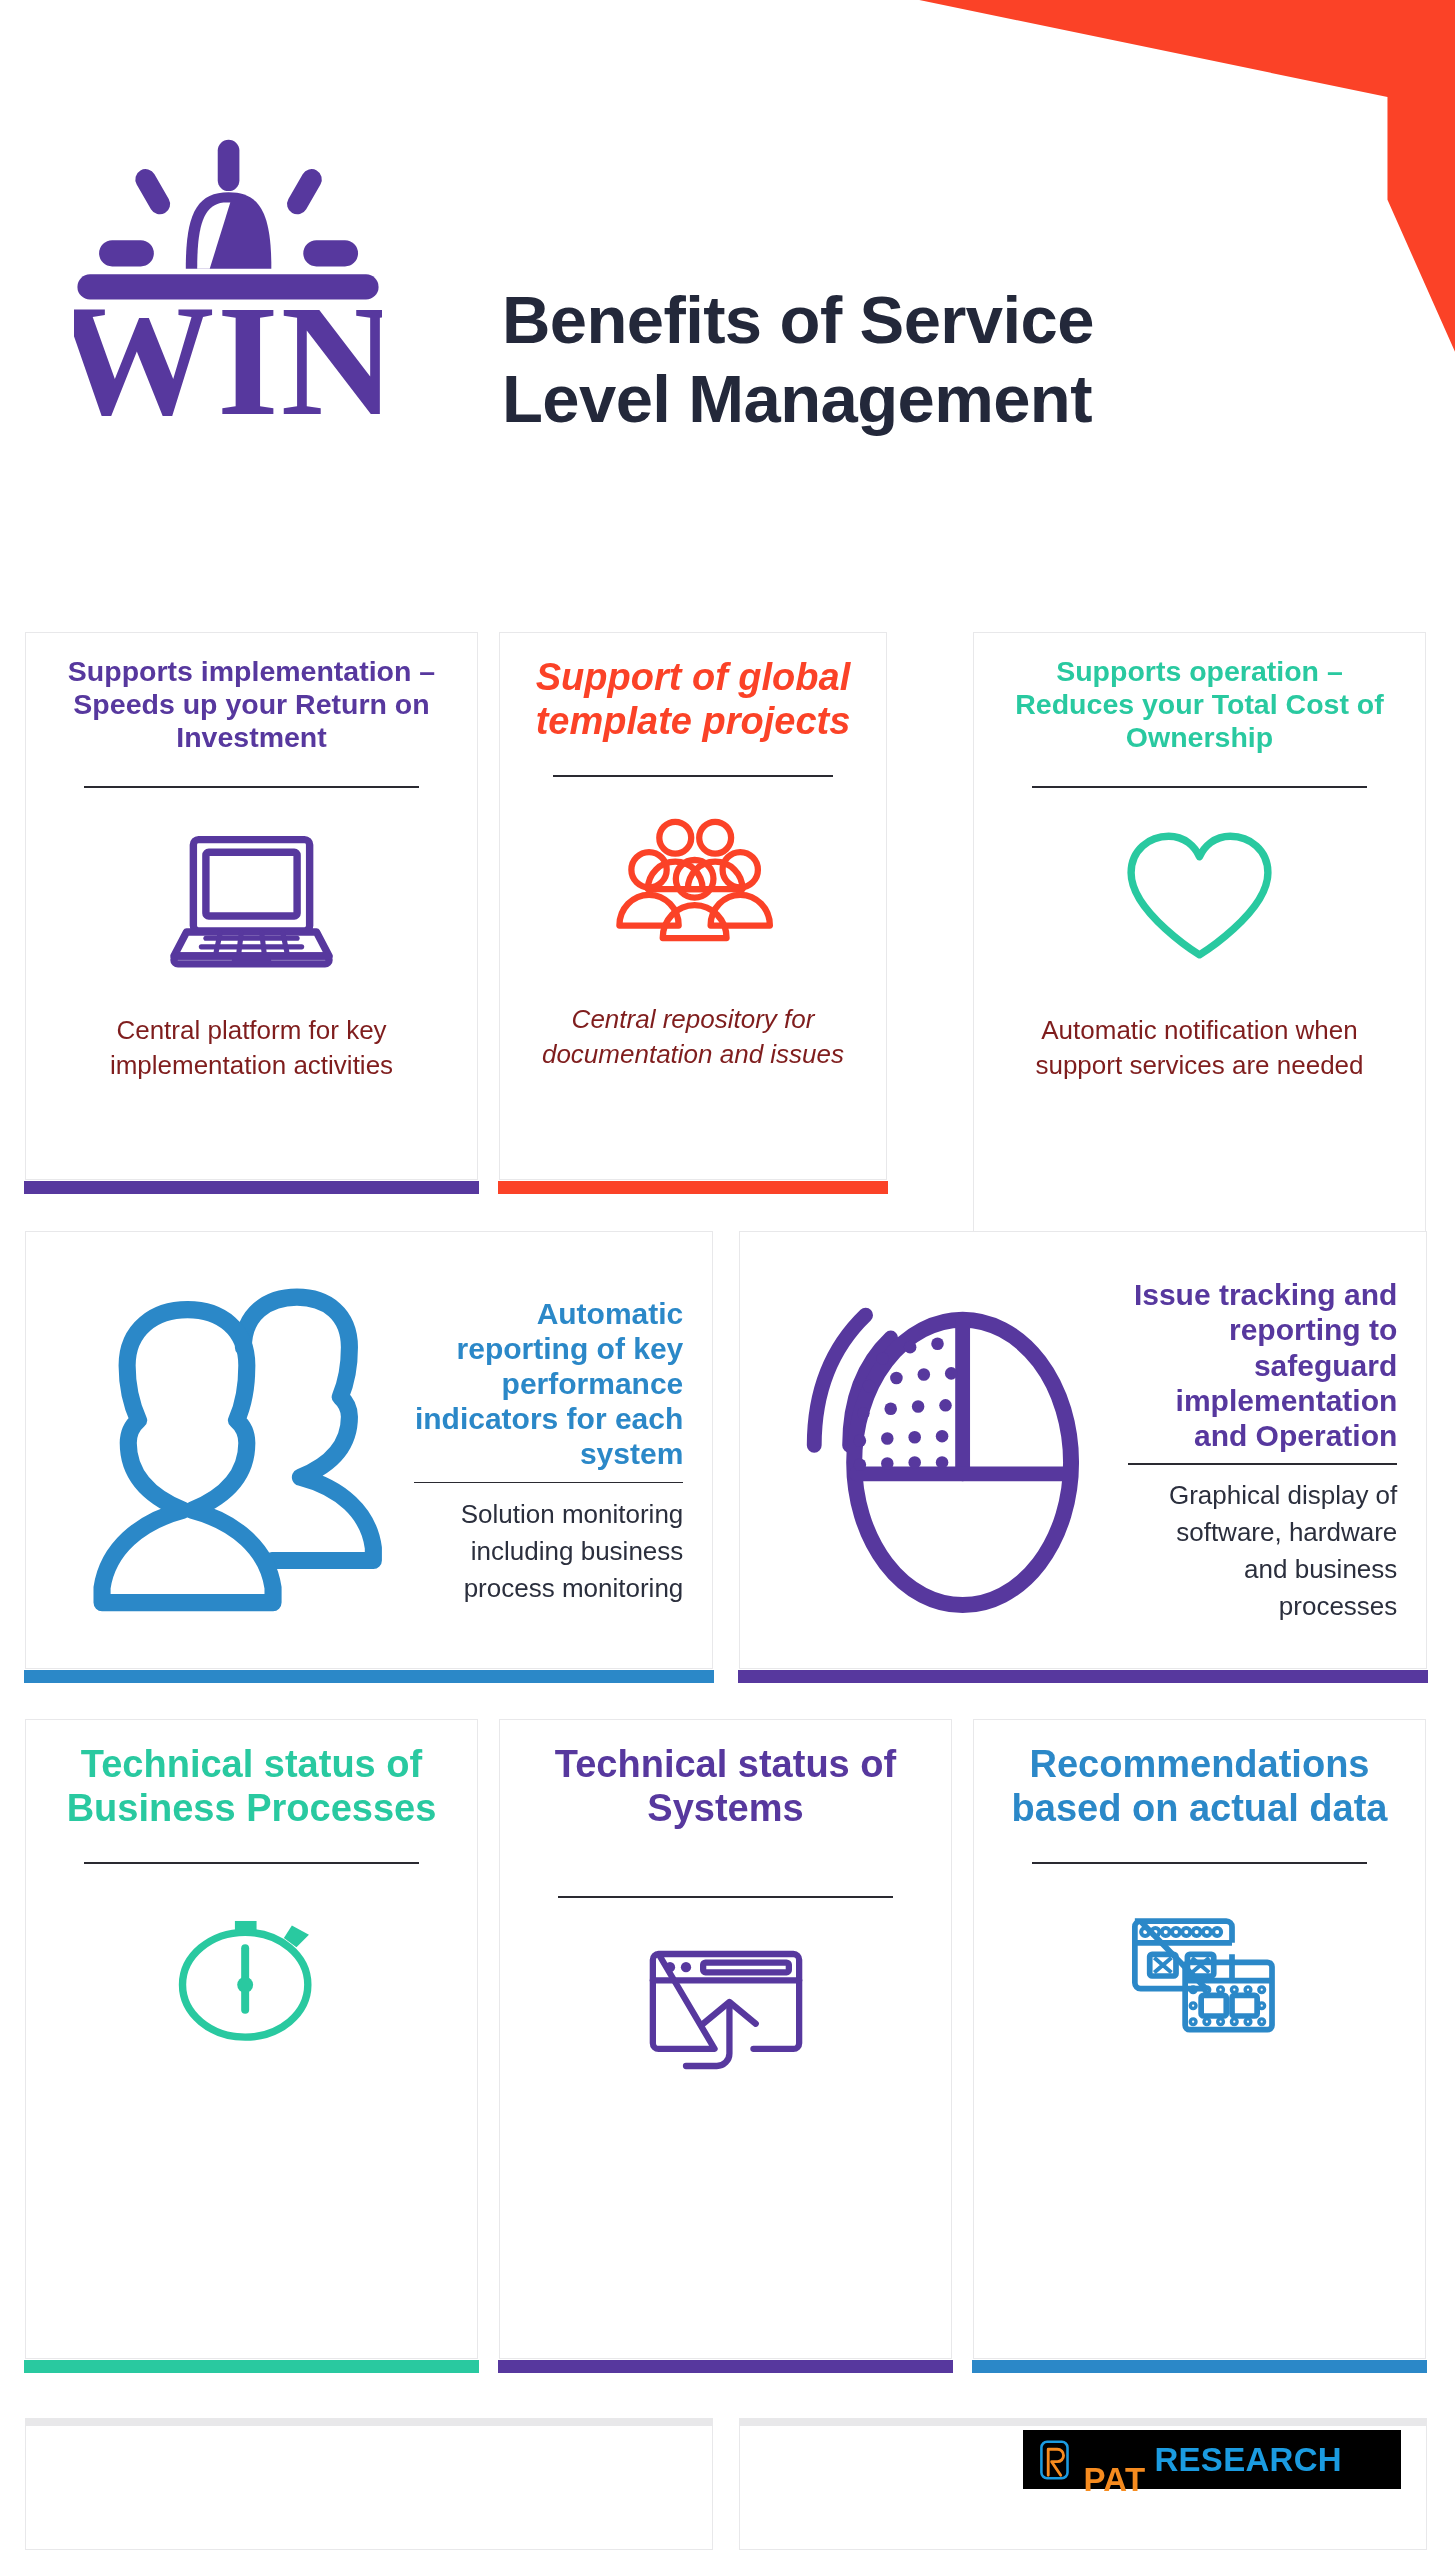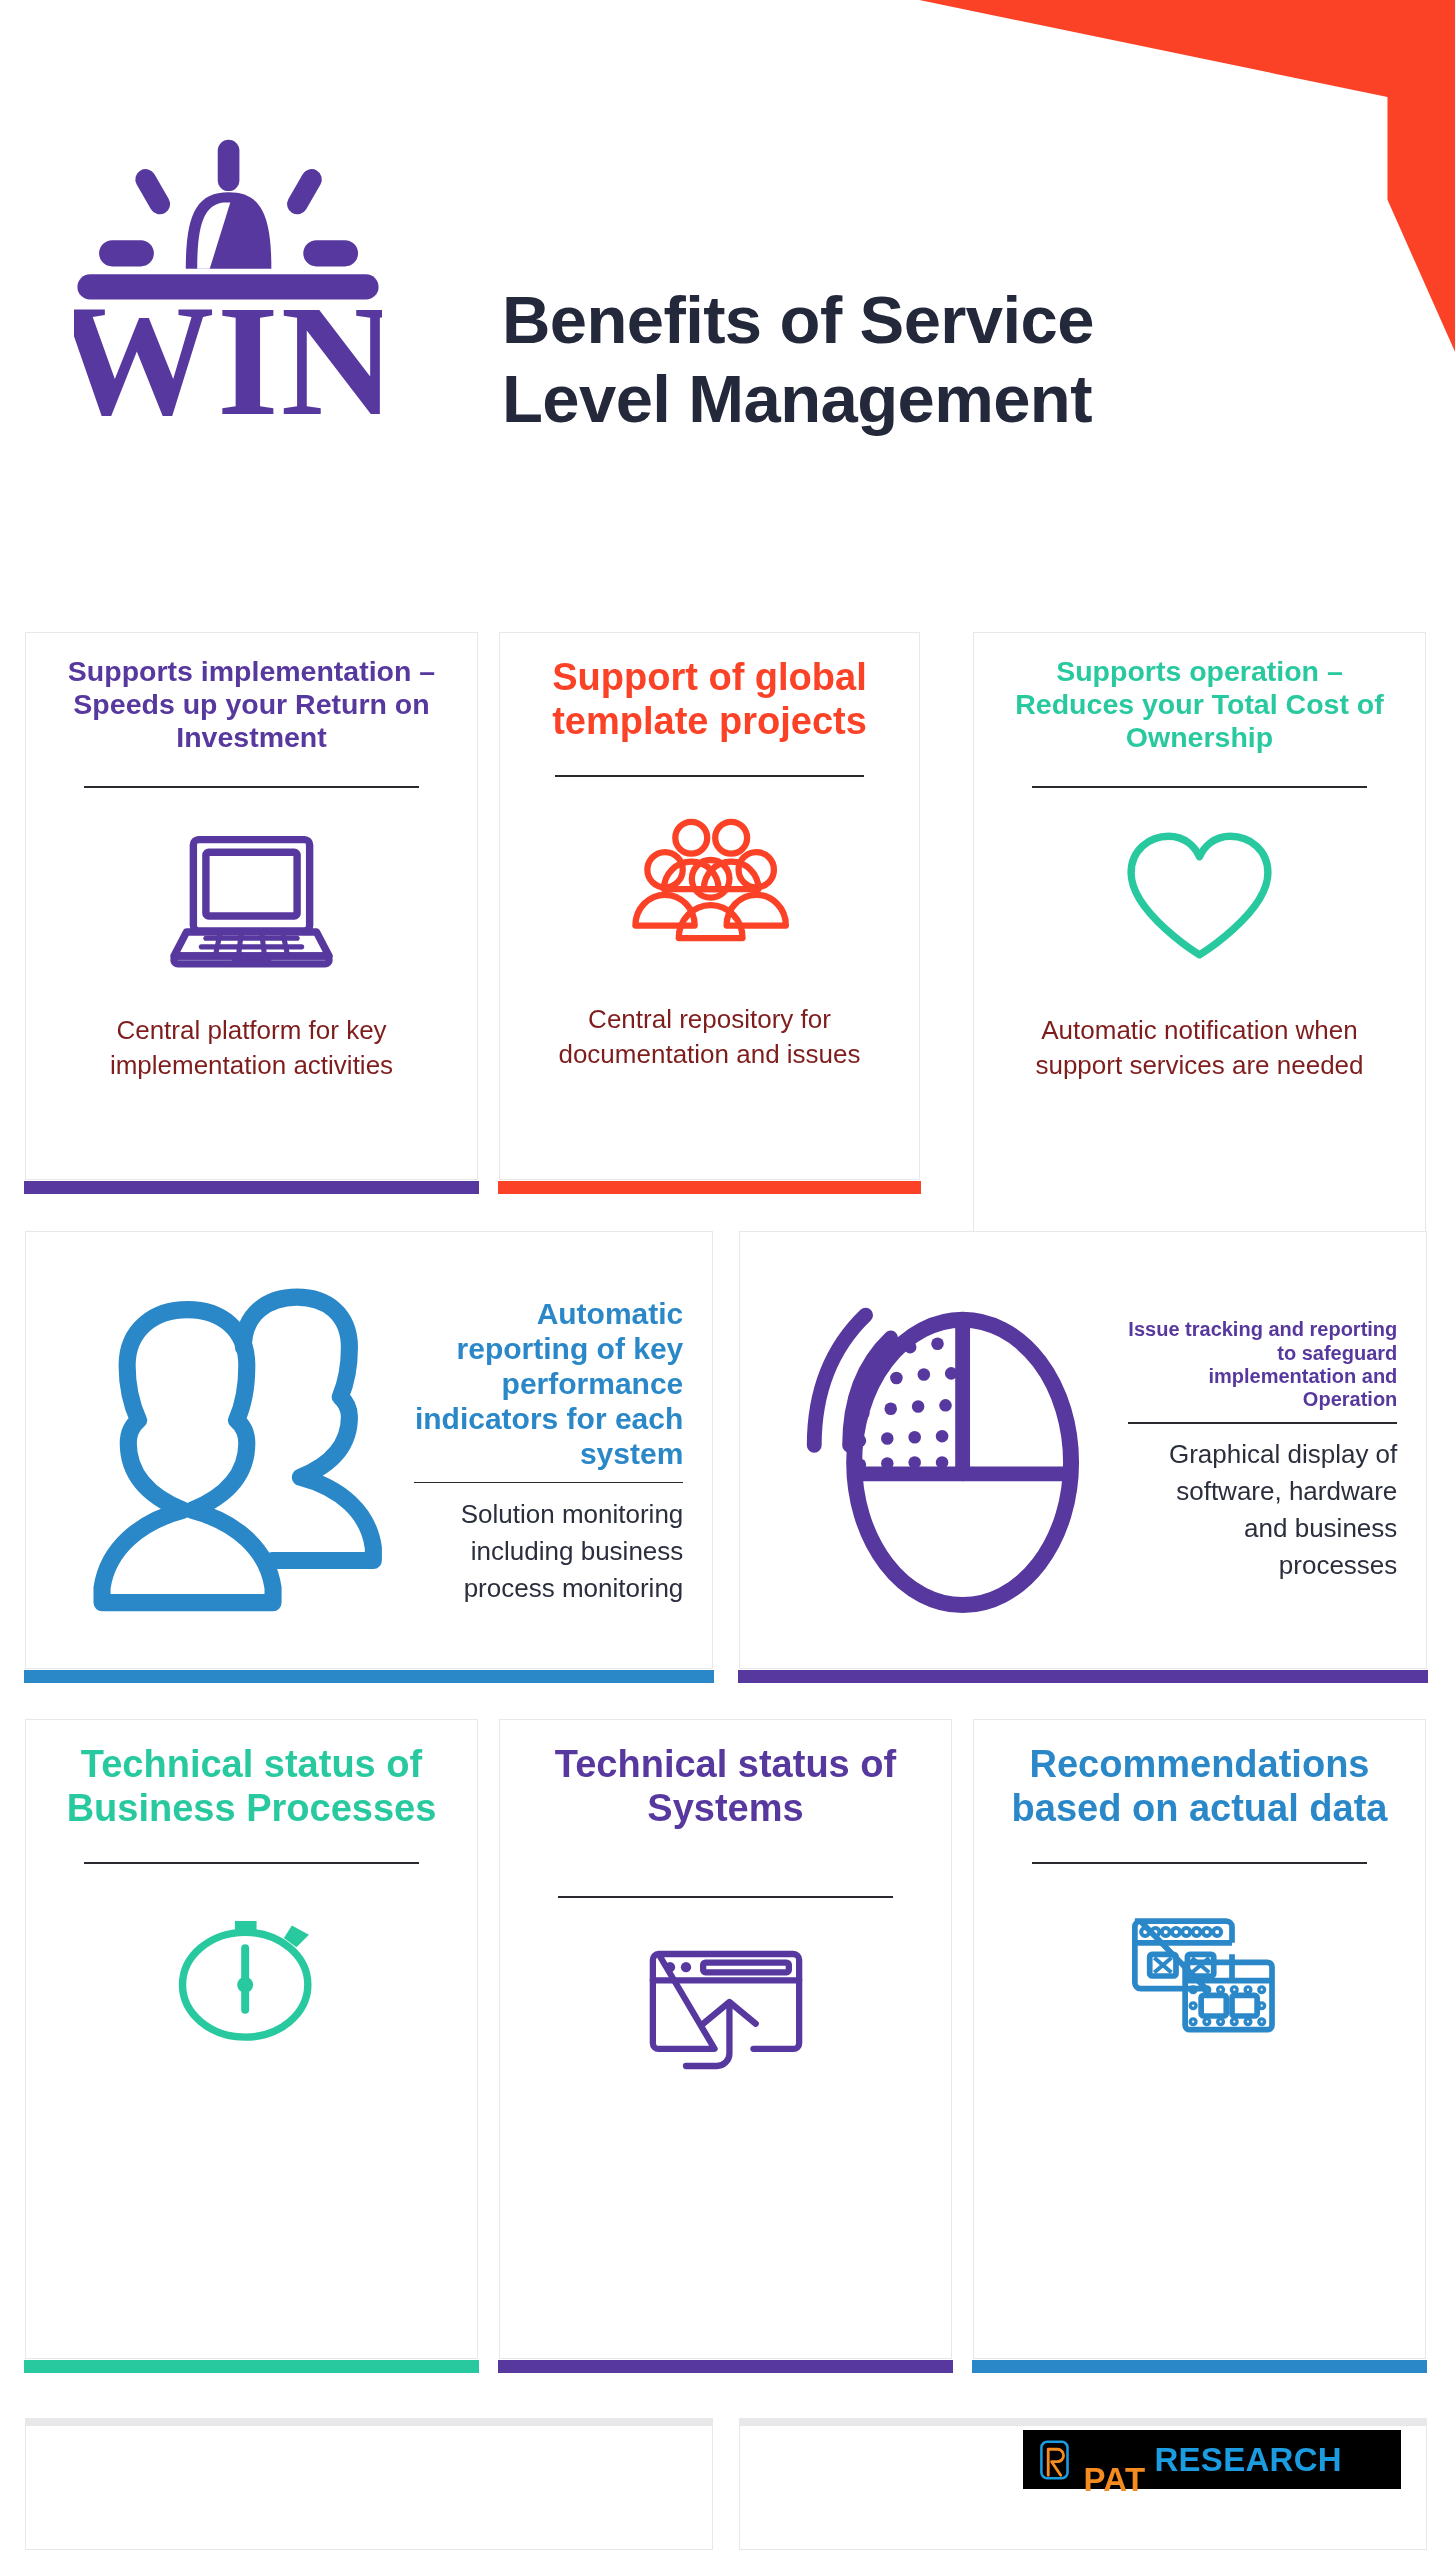--- a/index.html
+++ b/index.html
@@ -195,21 +195,21 @@
           <line x1="132" y1="184" x2="128" y2="217"></line>
           <line x1="168" y1="184" x2="172" y2="217"></line>
           <line x1="205" y1="184" x2="212" y2="217"></line>
         </g>
       </svg>
     </div>
     <div class="c-desc">Central platform for key implementation activities</div>
     <div class="accent" style="background:#57389E;"></div>
   </div>
 
-  <div class="card card-v" style="left:499px; top:632px; width:421px; height:548px;">
+  <div class="card card-v" style="left:499px; top:632px; width:388px; height:548px;font-style:italic;">
     <div class="c-title" style="font-size:38px;color:#FB4227;">Support of global template projects</div>
     <div class="c-rule"></div>
     <div class="c-icon">
       <svg width="171" height="143" viewBox="0 0 300 250" fill="none" stroke="#FB4227" stroke-width="11" stroke-linejoin="round">
         <circle cx="118" cy="36" r="28"></circle>
         <path d="M70 126 a48 48 0 0 1 96 0 z"></path>
         <circle cx="188" cy="36" r="28"></circle>
         <path d="M140 126 a48 48 0 0 1 96 0 z"></path>
         <circle cx="72" cy="92" r="31"></circle>
         <path d="M20 190 a52 54 0 0 1 104 0 z"></path>
@@ -275,21 +275,21 @@
             <circle cx="236" cy="286" r="11"></circle>
             <circle cx="284" cy="284" r="11"></circle>
           <circle cx="140" cy="334" r="11"></circle>
             <circle cx="188" cy="332" r="11"></circle>
             <circle cx="236" cy="330" r="11"></circle>
             <circle cx="284" cy="330" r="11"></circle>
         </g>
       </svg>
     </div>
     <div class="h-text">
-      <div class="c-title" style="font-size:20px;color:#57389E;">Issue tracking and reporting to safeguard implementation and Operation</div>
+      <div class="c-title" style="font-size:30px;color:#57389E;">Issue tracking and reporting to safeguard implementation and Operation</div>
       <div class="c-rule"></div>
       <div class="c-desc">Graphical display of software, hardware and business processes</div>
     </div>
     <div class="accent" style="background:#57389E;"></div>
   </div>
 
   <div class="card card-v" style="left:25px; top:1719px; width:453px; height:640px;">
     <div class="c-title" style="font-size:38px;color:#29C9A0;">Technical status of Business Processes</div>
     <div class="c-rule"></div>
     <div class="c-icon" style="margin-top:32px;">

